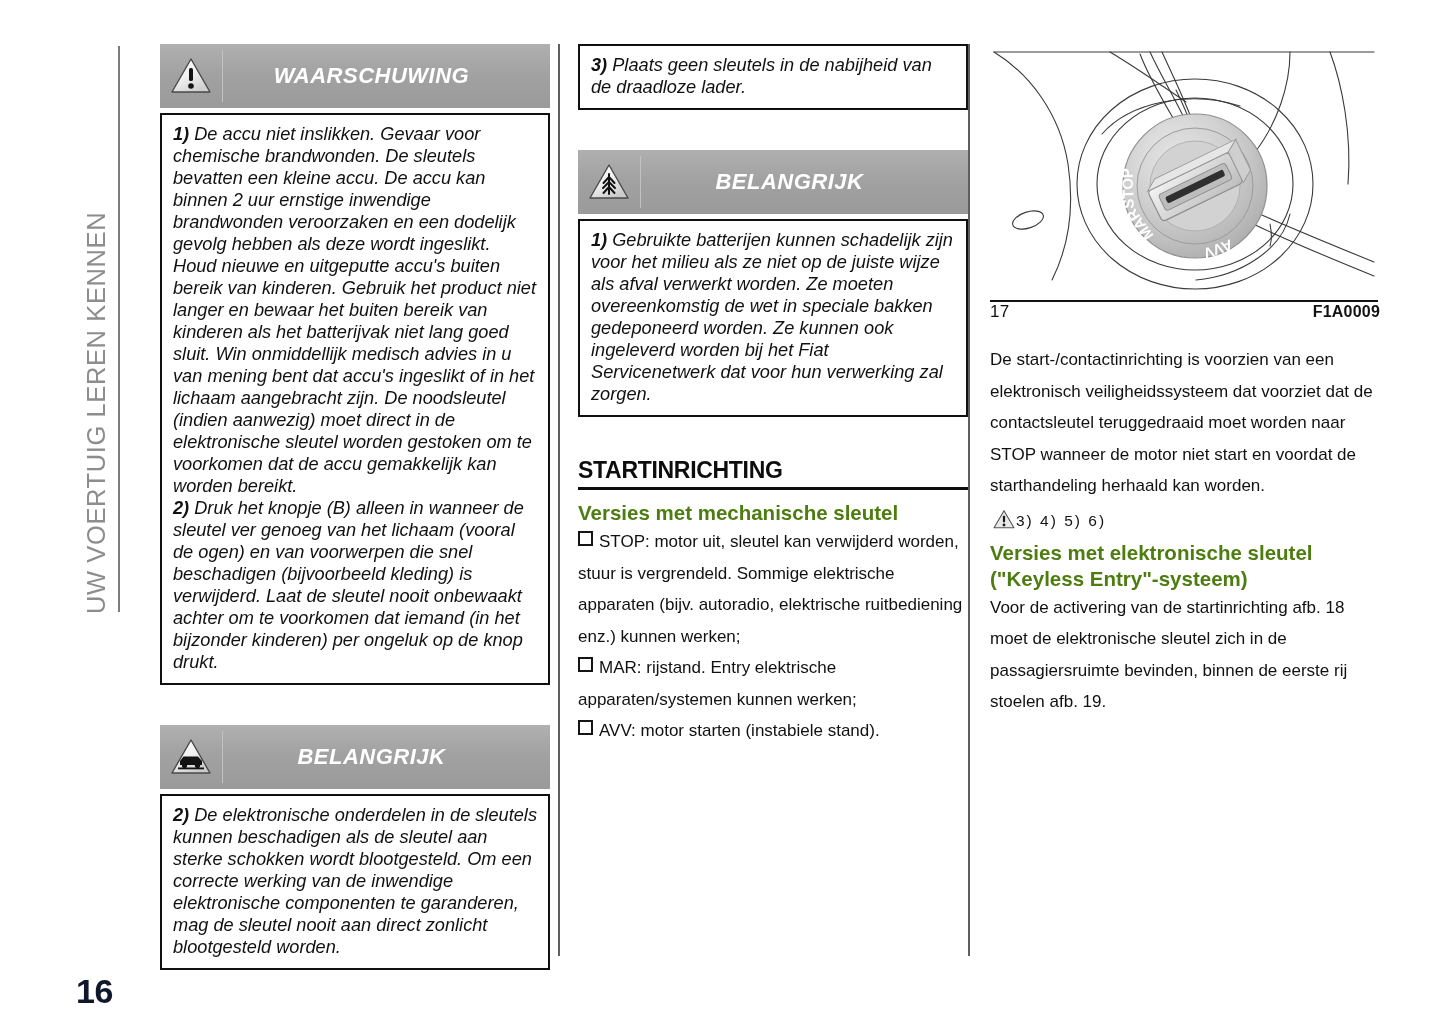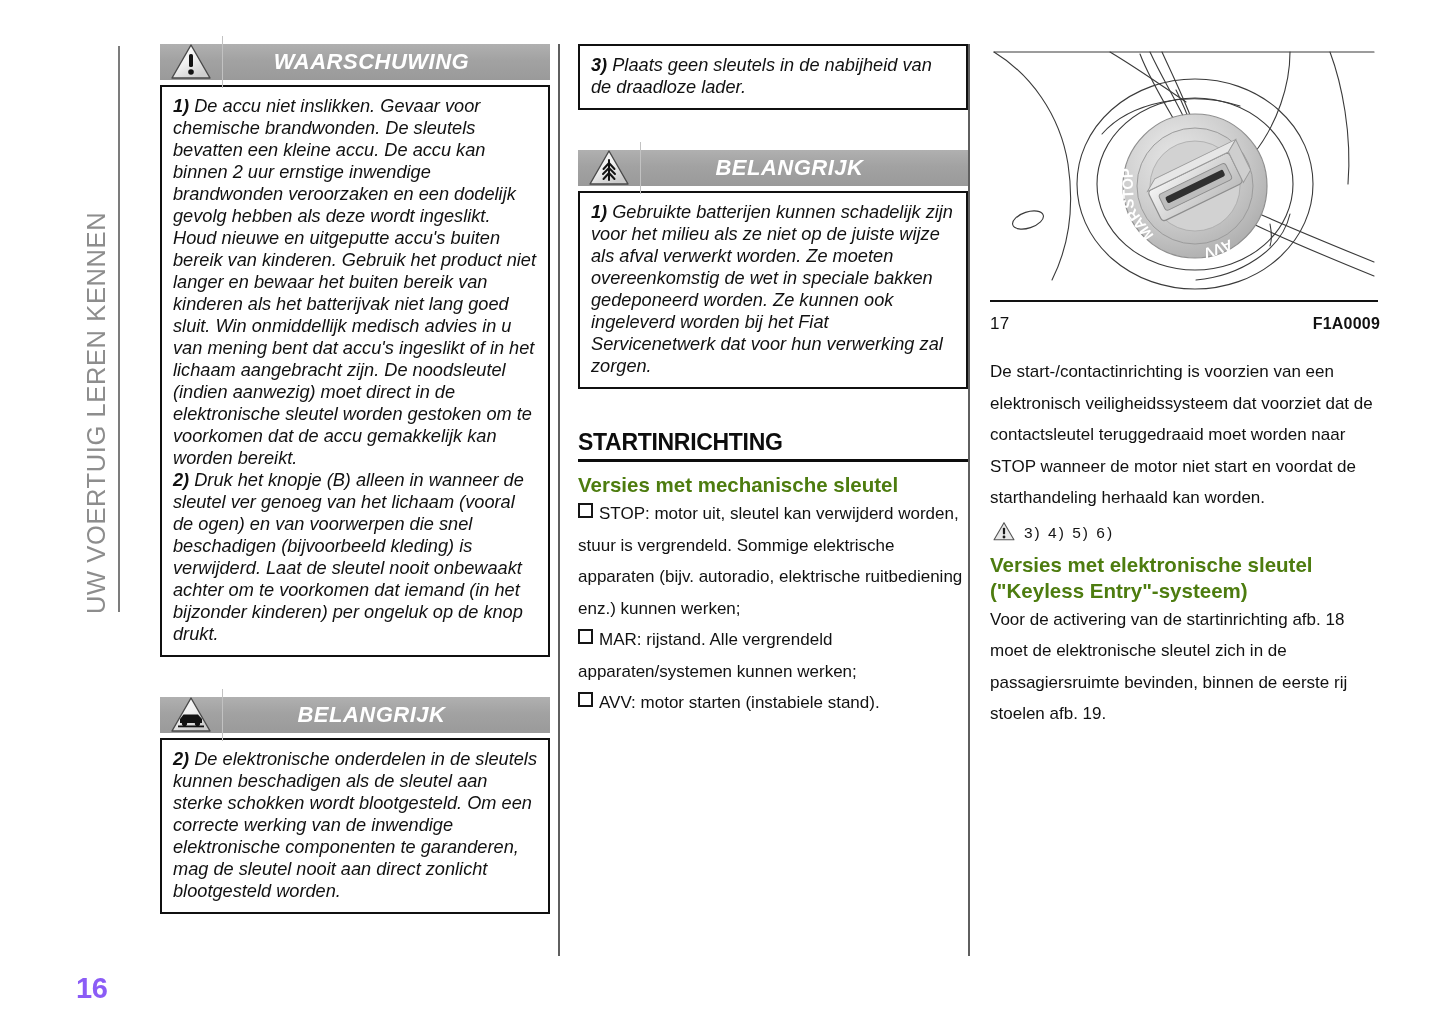--- a/index.html
+++ b/index.html
@@ -53,23 +53,23 @@
     width: 2px;
     height: 566px;
     background: #7c7c7c;
   }
 
   
   #page-number {
     position: absolute;
     left: 76px;
     top: 972px;
-    font-size: 29px;
+    font-size: 34px;
     font-weight: bold;
-    color: #8b5cf6;
+    color: #0f172a;
     letter-spacing: -0.5px;
   }
 
   
   .col-rule {
     position: absolute;
     top: 44px;
     width: 2px;
     height: 912px;
     background: #5f5f5f;
@@ -84,21 +84,21 @@
     width: 390px;
   }
   #col1 { left: 160px; }
   #col2 { left: 578px; }
   #col3 { left: 990px; }
 
   
   .callout { margin-bottom: 0; }
 
   .callout-head {
-    height: 36px;
+    height: 64px;
     background: linear-gradient(to bottom, #b0b0b0 0%, #a2a2a2 45%, #9a9a9a 100%);
     display: flex;
     align-items: center;
     position: relative;
   }
   .callout-head .icon-cell {
     width: 62px;
     height: 52px;
     display: flex;
     align-items: center;
@@ -175,30 +175,29 @@
     height: 2px;
     background: #121212;
     margin-top: 6px;
   }
   .fig-caption {
     display: flex;
     justify-content: space-between;
     align-items: baseline;
     font-size: 17px;
     color: #111111;
-    padding-top: 12px;
+    padding-top: 0;
     letter-spacing: 0.3px;
   }
   .fig-caption .fig-code { font-weight: bold; font-size: 16px; letter-spacing: 0.2px;}
 
   
   .note-line {
     display: flex;
     align-items: center;
-    gap: 8px;
     margin: 7px 0 6px 2px;
     font-size: 15.5px;
     color: #141414;
   }
   .note-line .nums { letter-spacing: 2px; }
 </style>
 </head>
 <body>
 
 <div id="page">
@@ -308,21 +307,21 @@
       </div>
     </div>
 
     <div class="gap-38"></div>
 
     <div>
       <h1 class="section-title">STARTINRICHTING</h1>
       <div class="sub-title">Versies met mechanische sleutel</div>
       <div class="body-text">
         <span class="bullet-line"><span class="sq"></span><span>STOP: motor uit, sleutel kan verwijderd worden, stuur is vergrendeld. Sommige elektrische apparaten (bijv. autoradio, elektrische ruitbediening enz.) kunnen werken;</span></span>
-        <span class="bullet-line"><span class="sq"></span><span>MAR: rijstand. Alle vergrendeld apparaten/systemen kunnen werken;</span></span>
+        <span class="bullet-line"><span class="sq"></span><span>MAR: rijstand. Entry elektrische apparaten/systemen kunnen werken;</span></span>
         <span class="bullet-line"><span class="sq"></span><span>AVV: motor starten (instabiele stand).</span></span>
       </div>
     </div>
 
   </div>
 
   <div class="column" id="col3">
 
     <div class="figure-box">
       <svg width="388" height="250" viewBox="0 0 388 250" aria-hidden="true">

